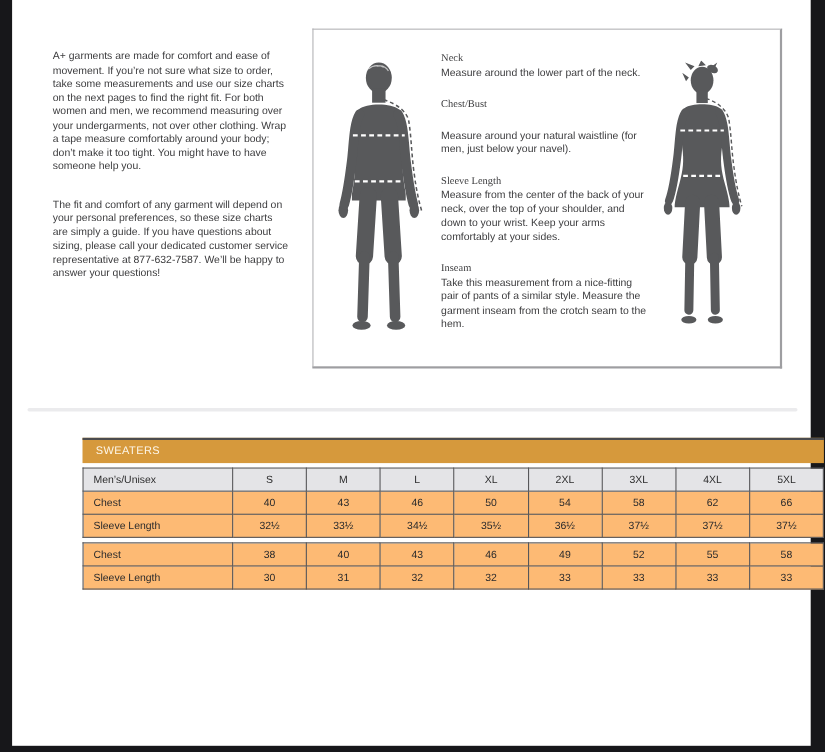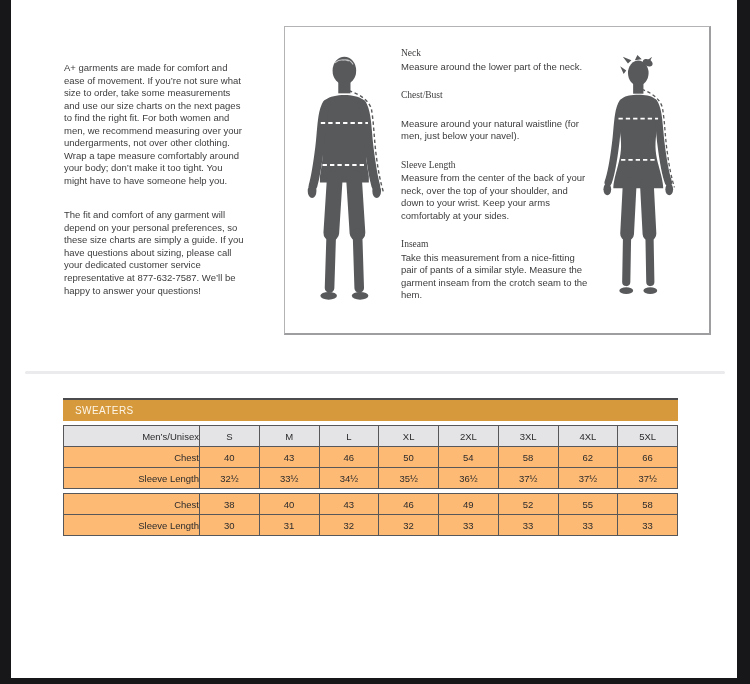--- a/index.html
+++ b/index.html
@@ -2,44 +2,44 @@
 <html><head>
 <meta charset="utf-8">
 <style>
   html,body{margin:0;padding:0;}
   body{font-family:"Liberation Sans","DejaVu Sans",sans-serif;}
   .frame{position:relative;width:750px;height:684px;background:#17171a;overflow:hidden;}
   .page{position:absolute;left:11px;top:0;width:726px;height:678px;background:#ffffff;}
 
   
   .intro{position:absolute;left:37px;top:46px;width:214px;font-size:9.5px;line-height:1.32;color:#3c3c3e;}
-  .intro p{margin:16px;}
+  .intro p{margin:0;}
   .intro p + p{margin-top:22px;}
 
   
   .guide-box{position:absolute;left:273px;top:26px;width:424px;height:306px;background:#fff;
              border:1px solid #b3b3b6;border-right:2px solid #9e9ea1;border-bottom:2px solid #9e9ea1;}
   .silhouette{position:absolute;}
   .silhouette.male{left:14px;top:26px;width:96px;height:264px;}
   .silhouette.female{left:312px;top:28px;width:86px;height:258px;}
   .guide-text{position:absolute;left:116px;top:20px;width:188px;font-size:9.5px;line-height:1.32;color:#3c3c3e;}
   .guide-sec + .guide-sec{margin-top:16px;}
   .guide-sec .g-title{display:block;margin-bottom:1px;font-family:Liberation Serif, serif;}
 
   
   .divider{position:absolute;left:14px;top:371px;width:700px;height:3px;background:#ebebed;border-radius:2px;}
 
   
-  .table-wrap{position:absolute;left:52px;top:398px;width:615px;}
+  .table-wrap{position:absolute;left:64px;top:398px;width:674px;}
   .chart-title-bar{height:23px;background:#d6993c;border-top:2px solid #4b4b4e;color:#fdf6e9;
                    font-size:10px;letter-spacing:.4px;line-height:22px;padding-left:12px;box-sizing:border-box;}
   .size-table{width:100%;border-collapse:collapse;table-layout:fixed;margin-top:4px;}
   .size-table td{border:1px solid #57575a;font-size:9.5px;height:20px;text-align:center;
                  color:#2b2b2c;background:#fdba74;padding:0;}
-  .size-table td.rowlabel{text-align:right;padding-left:9px;}
+  .size-table td.rowlabel{text-align:left;padding-left:9px;}
   .size-table tr.sizes td{background:#e4e4e7;}
   .c-label{width:136px;}
   .note{margin-top:6px;text-align:right;font-family:"Liberation Serif","DejaVu Serif",serif;
         font-style:italic;font-weight:bold;font-size:11px;color:#1c1c1c;}
 </style>
 </head>
 <body>
 
 <div class="frame">
   <div class="page">

